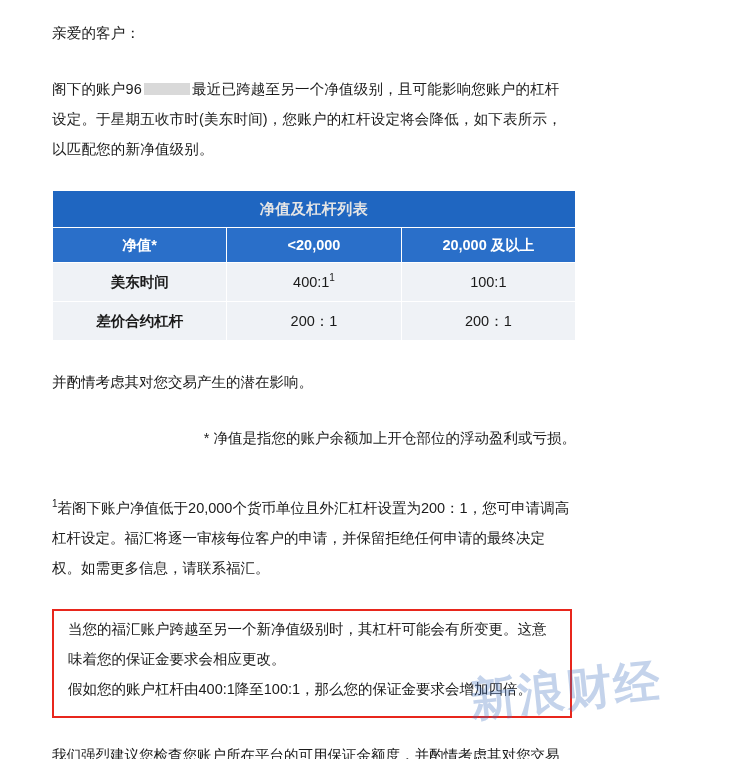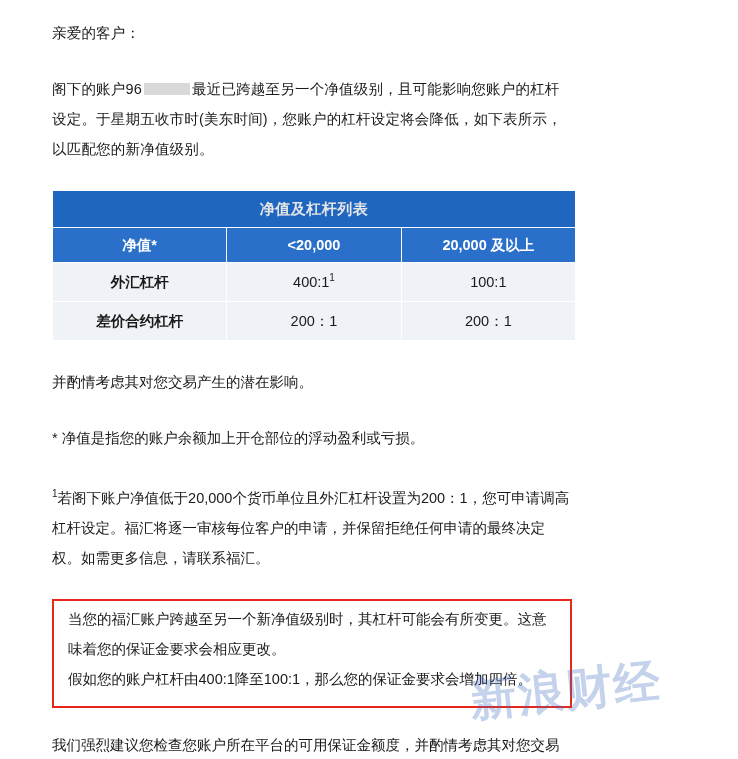--- a/index.html
+++ b/index.html
@@ -90,21 +90,22 @@
     font-size: 10px;
     vertical-align: super;
     line-height: 0;
   }
   .note {
     font-size: 14.5px;
     line-height: 30px;
     margin: 0 0 26px 0;
   }
   .note-star {
-    margin-bottom: 30px;
+    margin-bottom: 40px;
+    text-align: right;
   }
   .footnote {
     font-size: 14.5px;
     line-height: 30px;
     margin: 0 0 26px 0;
     padding-right: 6px;
   }
   .section-title {
     font-size: 14.5px;
     font-weight: bold;
@@ -170,21 +171,21 @@
         <th colspan="3">净值及杠杆列表</th>
       </tr>
       <tr class="head-row">
         <th class="c1">净值*</th>
         <th class="c2">&lt;20,000</th>
         <th class="c3">20,000 及以上</th>
       </tr>
     </thead>
     <tbody>
       <tr>
-        <td class="rowhead">外汇杠杆</td>
+        <td class="rowhead">美东时间</td>
         <td><span>400:1</span><sup class="fn">1</sup></td>
         <td>100:1</td>
       </tr>
       <tr>
         <td class="rowhead">差价合约杠杆</td>
         <td>200：1</td>
         <td>200：1</td>
       </tr>
     </tbody>
   </table>

